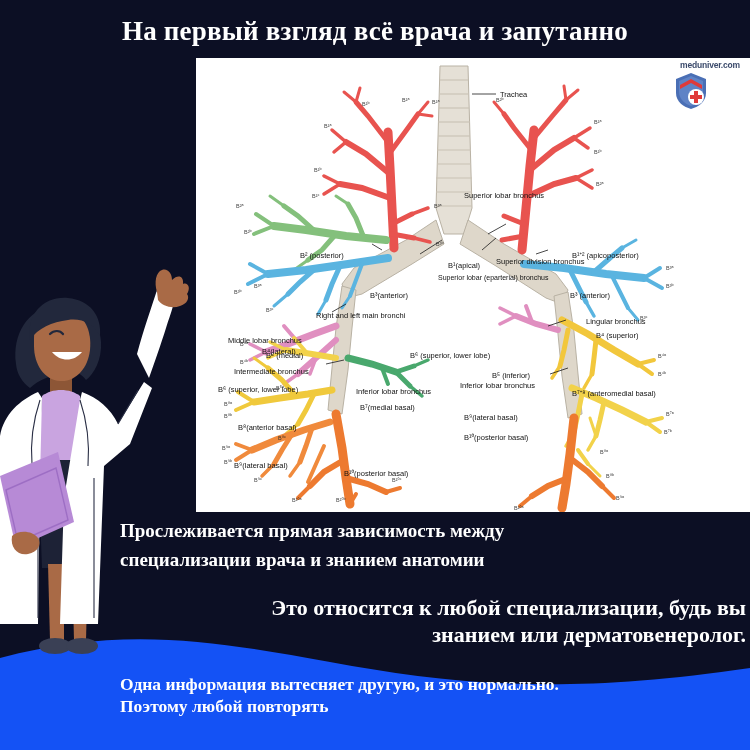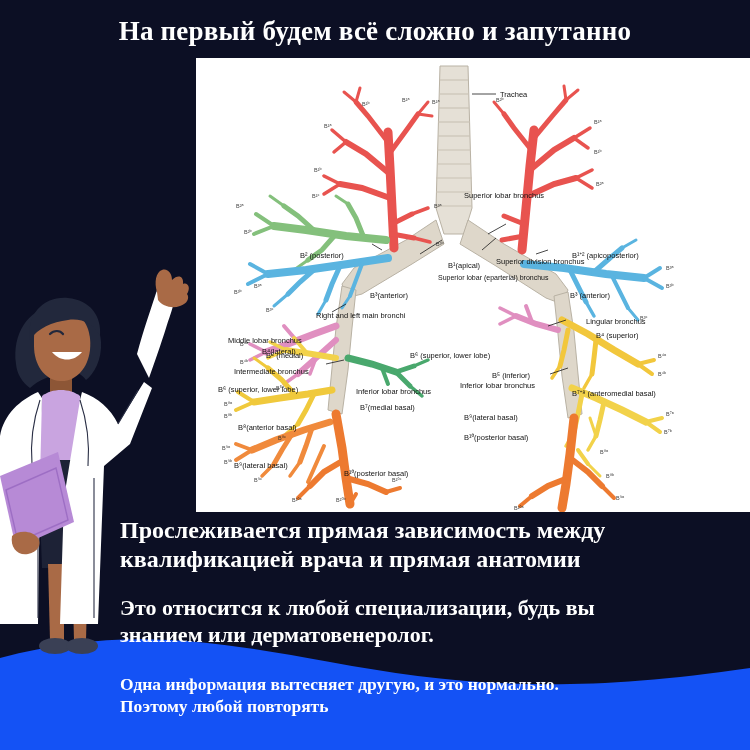--- a/index.html
+++ b/index.html
@@ -33,32 +33,32 @@
 
   
   .watermark{position:absolute;right:4px;top:2px;width:72px;height:62px;text-align:center;}
   .watermark .wm-text{
     font-family:"Liberation Sans",sans-serif;font-size:8.5px;color:#3b4a6b;
     font-weight:700;letter-spacing:-0.2px;display:block;line-height:10px;
   }
 
   
   .txtblock{position:absolute;color:#ffffff;font-family:"Liberation Serif",serif;font-weight:700;}
-  .tb1{left:120px;top:516px;width:626px;font-size:24px;line-height:29px;}
-  .tb2{left:120px;top:594px;width:626px;font-size:22px;line-height:27px;}
+  .tb1{left:120px;top:516px;width:626px;font-size:19px;line-height:29px;}
+  .tb2{left:120px;top:594px;width:626px;font-size:22px;line-height:27px;text-align:right;}
   .tb3{left:120px;top:673px;width:626px;font-size:17.5px;line-height:22px;}
   .tb3 .ln{display:block;}
   .tb1 .ln,.tb2 .ln{display:block;}
 </style>
 </head>
 <body>
 
 <div class="stage">
 
-  <div class="title">На первый будем всё сложно и запутанно</div>
+  <div class="title">На первый взгляд всё врача и запутанно</div>
 
   <svg class="wave" viewBox="0 0 750 140" preserveAspectRatio="none">
     <path d="M0,48 C120,16 210,30 330,52 C450,74 560,86 750,58 L750,140 L0,140 Z" fill="#1452f5"></path>
   </svg>
 
   <svg class="doctor" viewBox="0 0 215 400">
 
     <g>
       <path d="M143,86 C150,60 158,38 163,22 C166,12 176,10 180,18 C184,26 178,42 172,60 C167,76 160,96 155,110 Z" fill="#ffffff"></path>
       <path d="M163,24 C166,12 176,10 180,18" fill="none" stroke="#2a2f45" stroke-width="1"></path>
@@ -393,25 +393,35 @@
           <text x="462" y="318">B⁴ᵇ</text>
         <text x="470" y="358">B⁷ᵃ</text>
           <text x="468" y="376">B⁷ᵇ</text>
           <text x="404" y="396">B⁸ᵃ</text>
         <text x="410" y="420">B⁸ᵇ</text>
           <text x="420" y="442">B⁹ᵃ</text>
           <text x="318" y="452">B¹⁰ᵃ</text>
       </g>
     </svg>
 
+    <div class="watermark">
+      <span class="wm-text">meduniver.com</span>
+      <svg width="34" height="40" viewBox="0 0 34 40" style="margin-top:1px">
+        <path d="M17,2 L32,8 L32,22 C32,31 24,36 17,38 C10,36 2,31 2,22 L2,8 Z" fill="#4a6fb5"></path>
+        <path d="M17,5 L29,10 L29,21 C29,28 23,33 17,35 C11,33 5,28 5,21 L5,10 Z" fill="#5f83c6"></path>
+        <path d="M6,14 L17,8 L28,14 L28,18 L17,12 L6,18 Z" fill="#e03a3a"></path>
+        <circle cx="22" cy="26" r="8" fill="#ffffff"></circle>
+        <path d="M20,20 L24,20 L24,24 L28,24 L28,28 L24,28 L24,32 L20,32 L20,28 L16,28 L16,24 L20,24 Z" fill="#e03a3a"></path>
+      </svg>
+    </div>
   </div>
 
   <div class="txtblock tb1">
     <span class="ln">Прослеживается прямая зависимость между</span>
-    <span class="ln">квалификацией врача и прямая анатомии</span>
+    <span class="ln">специализации врача и знанием анатомии</span>
   </div>
 
   <div class="txtblock tb2">
     <span class="ln">Это относится к любой специализации, будь вы</span>
     <span class="ln">знанием или дерматовенеролог.</span>
   </div>
 
   <div class="txtblock tb3">
     <span class="ln">Одна информация вытесняет другую, и это нормально.</span>
     <span class="ln">Поэтому любой повторять</span>

